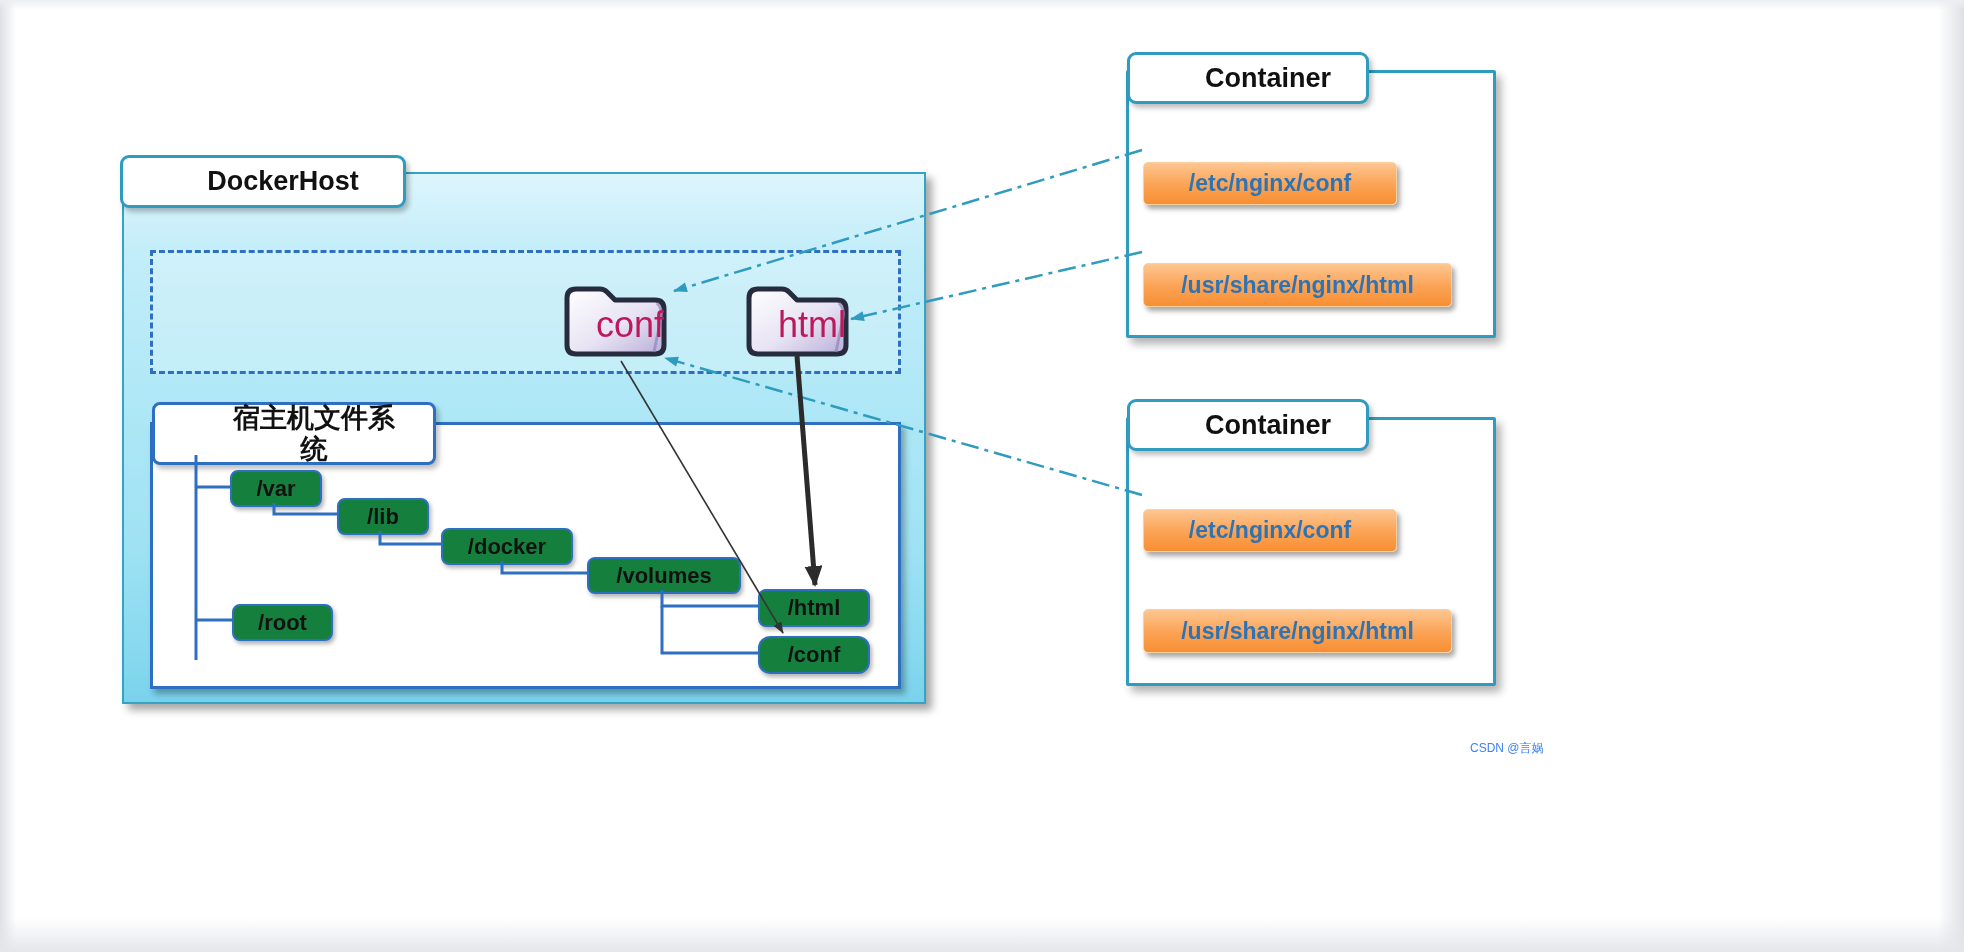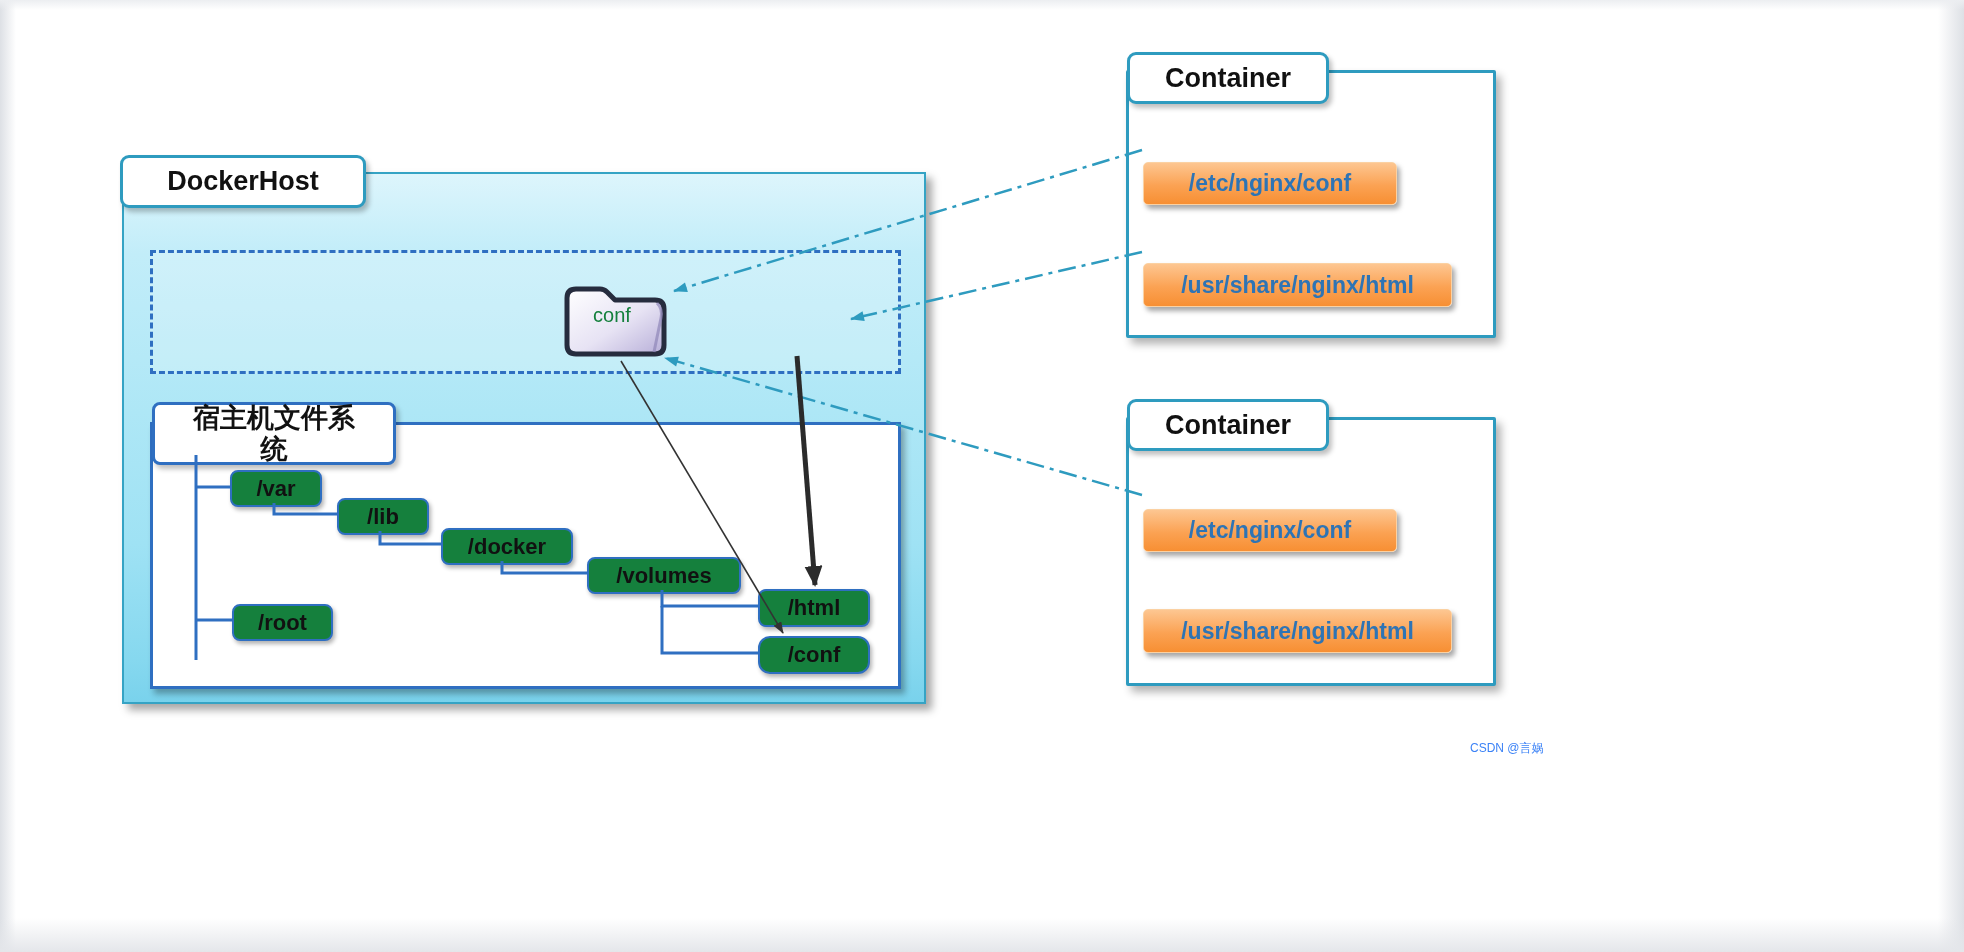--- a/index.html
+++ b/index.html
@@ -26,20 +26,21 @@
     border:2.5px solid #35a3c4;
     box-shadow:6px 6px 8px rgba(0,0,0,0.35);
   }
 
   
   .tab {
     position:absolute; background:#ffffff;
     display:flex; align-items:center; justify-content:center;
     font-weight:bold; color:#111;
     box-shadow:3px 4px 5px rgba(0,0,0,0.25);
+    padding-left:40px;
   }
   .dockerhost-tab { left:120px; top:155px; width:240px; height:47px; font-size:27px; border:3px solid #2e9bbf; border-radius:9px; }
 
   
   .volumes {
     left:150px; top:250px; width:745px; height:118px;
     border:3px dashed #2f6fc1;
     background:rgba(255,255,255,0.22);
   }
   .volumes-tab { left:148px; top:231px; width:178px; height:49px; font-size:26px; border:3px dashed #2f6fc1; border-radius:2px; }
@@ -68,21 +69,21 @@
   .node-html    { left:758px; top:589px; width:108px; height:34px; }
   .node-conf    { left:758px; top:636px; width:108px; height:34px;border-radius:12px; }
   .node-root    { left:232px; top:604px; width:97px;  height:33px; }
 
   
   .folder { position:absolute; width:112px; height:90px; }
   .folder-conf { left:560px; top:272px; }
   .folder-html { left:742px; top:272px; }
   .folder-label {
     position:absolute; left:0; right:8px; top:32px;
-    text-align:center; font-size:20px; color:#15803d; font-weight:500;
+    text-align:right; font-size:36px; color:#be185d; font-weight:500;
   }
 
   
   .container-box {
     position:absolute; background:#ffffff;
     border:3px solid #2e9bbf; border-radius:2px;
     box-shadow:5px 6px 8px rgba(0,0,0,0.3);
   }
   .container1 { left:1126px; top:70px;  width:364px; height:262px; }
   .container2 { left:1126px; top:417px; width:364px; height:263px; }
@@ -133,20 +134,34 @@
           <stop offset="0.55" stop-color="#e7e3f4"></stop>
           <stop offset="1" stop-color="#b7aed8"></stop>
         </linearGradient>
       </defs>
       <path d="M7 26 Q7 17 16 17 L40 17 Q44 17 47 20 L55 28 L95 28 Q104 28 104 37 L104 73 Q104 82 95 82 L16 82 Q7 82 7 73 Z" fill="url(#fg1)" stroke="#262c3e" stroke-width="5" stroke-linejoin="round"></path>
       <path d="M97 31 Q103 37 101 46 L94 80" fill="none" stroke="#8f86b8" stroke-width="3" opacity="0.7"></path>
     </svg>
     <span class="folder-label">conf</span>
   </div>
 
+  <div class="folder folder-html">
+    <svg viewBox="0 0 112 90" width="112" height="90">
+      <defs>
+        <linearGradient id="fg2" x1="0" y1="0" x2="1" y2="1">
+          <stop offset="0" stop-color="#ffffff"></stop>
+          <stop offset="0.55" stop-color="#e7e3f4"></stop>
+          <stop offset="1" stop-color="#b7aed8"></stop>
+        </linearGradient>
+      </defs>
+      <path d="M7 26 Q7 17 16 17 L40 17 Q44 17 47 20 L55 28 L95 28 Q104 28 104 37 L104 73 Q104 82 95 82 L16 82 Q7 82 7 73 Z" fill="url(#fg2)" stroke="#262c3e" stroke-width="5" stroke-linejoin="round"></path>
+      <path d="M97 31 Q103 37 101 46 L94 80" fill="none" stroke="#8f86b8" stroke-width="3" opacity="0.7"></path>
+    </svg>
+    <span class="folder-label">html</span>
+  </div>
 
   <div class="abs hostfs"></div>
   <div class="tab hostfs-tab">
     <span class="hostfs-text">宿主机文件系统</span>
   </div>
 
   <div class="node node-var">/var</div>
   <div class="node node-lib">/lib</div>
   <div class="node node-docker">/docker</div>
   <div class="node node-volumes">/volumes</div>

